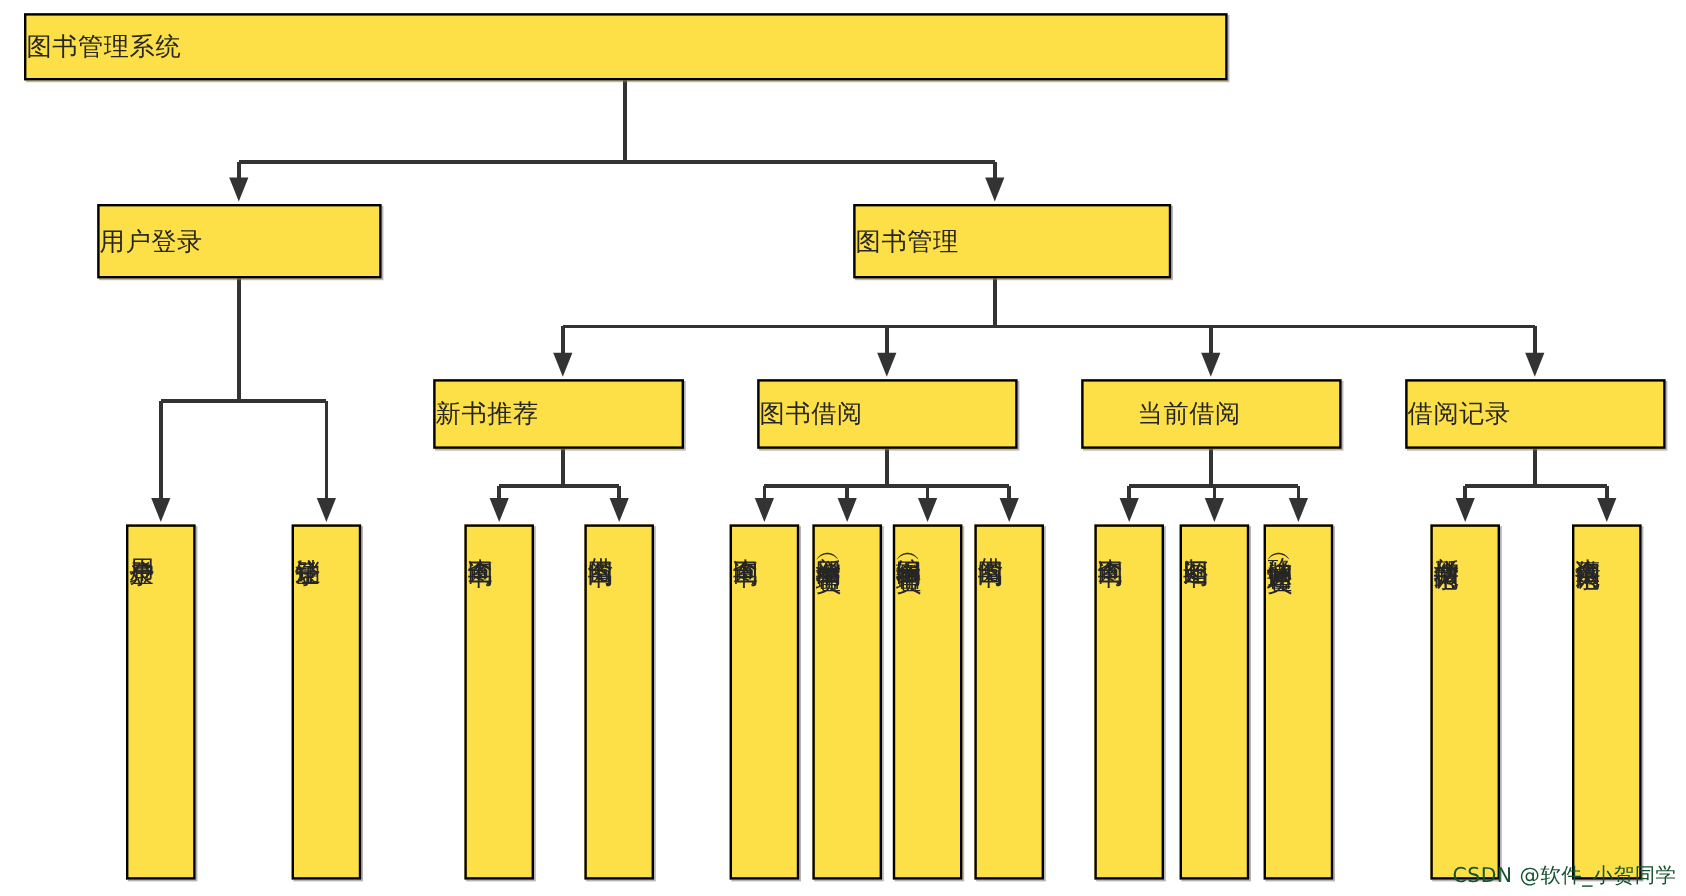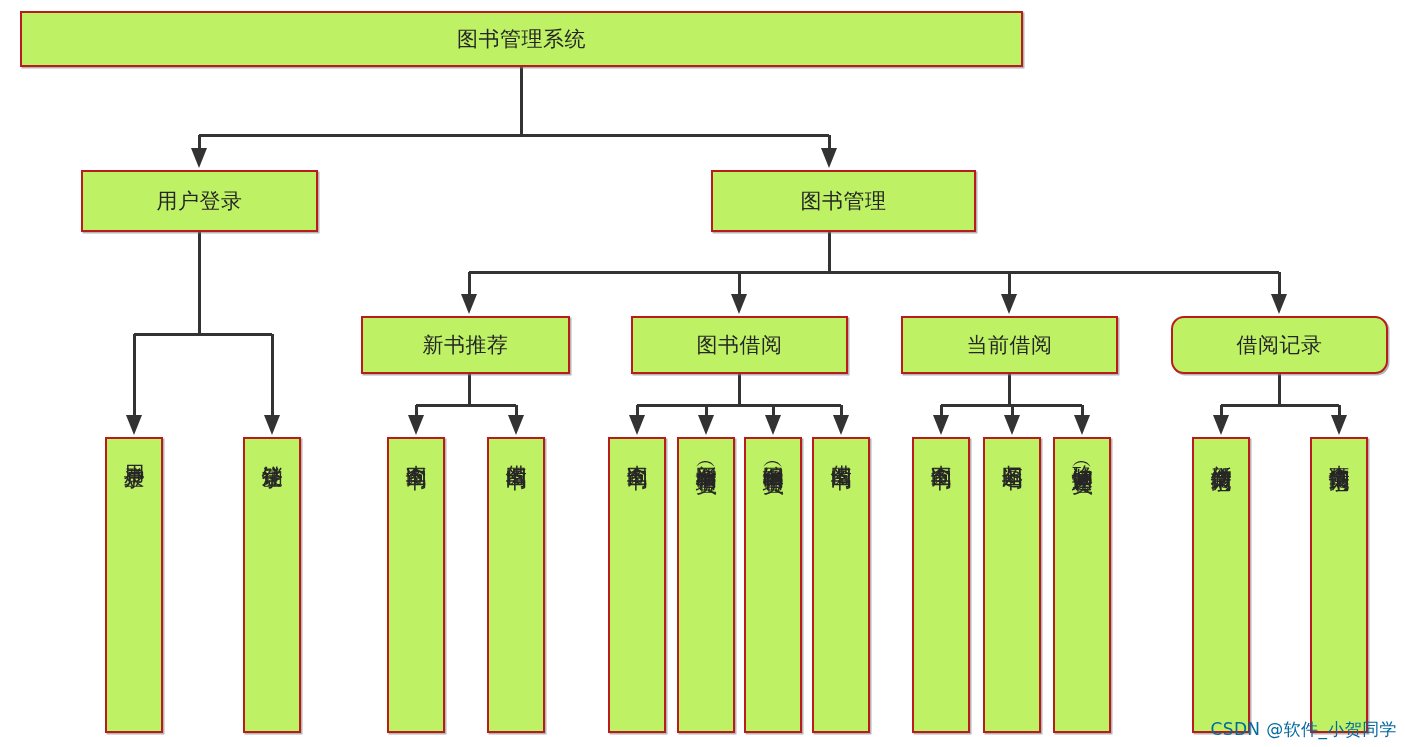--- a/index.html
+++ b/index.html
@@ -22,25 +22,25 @@
   svg.canvas {
     position: absolute;
     left: 0;
     top: 0;
     width: 1405px;
     height: 747px;
   }
   .node-box {
     position: absolute;
     box-sizing: border-box;
-    border: 2px solid #b91c1c;
-    background: #bef264;
+    border: 2px solid #000000;
+    background: #fde047;
     display: flex;
     align-items: center;
-    justify-content: center;
+    justify-content: flex-start;
     box-shadow: 1.5px 1.5px 0 rgba(120,120,120,0.55);
   }
   .node-label {
     color: #262626;
     font-weight: 400;
     text-align: center;
     line-height: 1.18;
     white-space: nowrap;
   }
   .node-box.horizontal .node-label {
@@ -57,21 +57,21 @@
     text-orientation: upright;
     line-height: 1.06;
     letter-spacing: 1.5px;
     white-space: pre-wrap;
   }
   #watermark {
     position: absolute;
     right: 8px;
     bottom: 6px;
     font-size: 17px;
-    color: #0369a1;
+    color: #14532d;
     letter-spacing: 0.4px;
     user-select: none;
     font-family: "DejaVu Sans", "Liberation Sans", sans-serif;
   }
 </style>
 </head>
 <body>
 
 <div id="diagram-root">
 
@@ -139,24 +139,24 @@
       </div>
       <div class="node-box horizontal" style="left: 711px; top: 170px; width: 265px; height: 62px;">
         <div class="node-label">图书管理</div>
       </div>
       <div class="node-box horizontal" style="left: 361px; top: 316px; width: 209px; height: 58px;">
         <div class="node-label">新书推荐</div>
       </div>
       <div class="node-box horizontal" style="left: 631px; top: 316px; width: 217px; height: 58px;">
         <div class="node-label">图书借阅</div>
       </div>
-      <div class="node-box horizontal" style="left: 901px; top: 316px; width: 217px; height: 58px;">
+      <div class="node-box horizontal" style="left: 901px; top: 316px; width: 217px; height: 58px; padding-left: 45px;">
         <div class="node-label">当前借阅</div>
       </div>
-      <div class="node-box horizontal" style="left: 1171px; top: 316px; width: 217px; height: 58px; border-radius: 13px;">
+      <div class="node-box horizontal" style="left: 1171px; top: 316px; width: 217px; height: 58px;">
         <div class="node-label">借阅记录</div>
       </div>
       <div class="node-box vertical" style="left: 105px; top: 437px; width: 58px; height: 296px;">
         <div class="node-label">用户登录</div>
       </div>
       <div class="node-box vertical" style="left: 243px; top: 437px; width: 58px; height: 296px;">
         <div class="node-label">注销登录</div>
       </div>
       <div class="node-box vertical" style="left: 387px; top: 437px; width: 58px; height: 296px;">
         <div class="node-label">查询图书</div>

